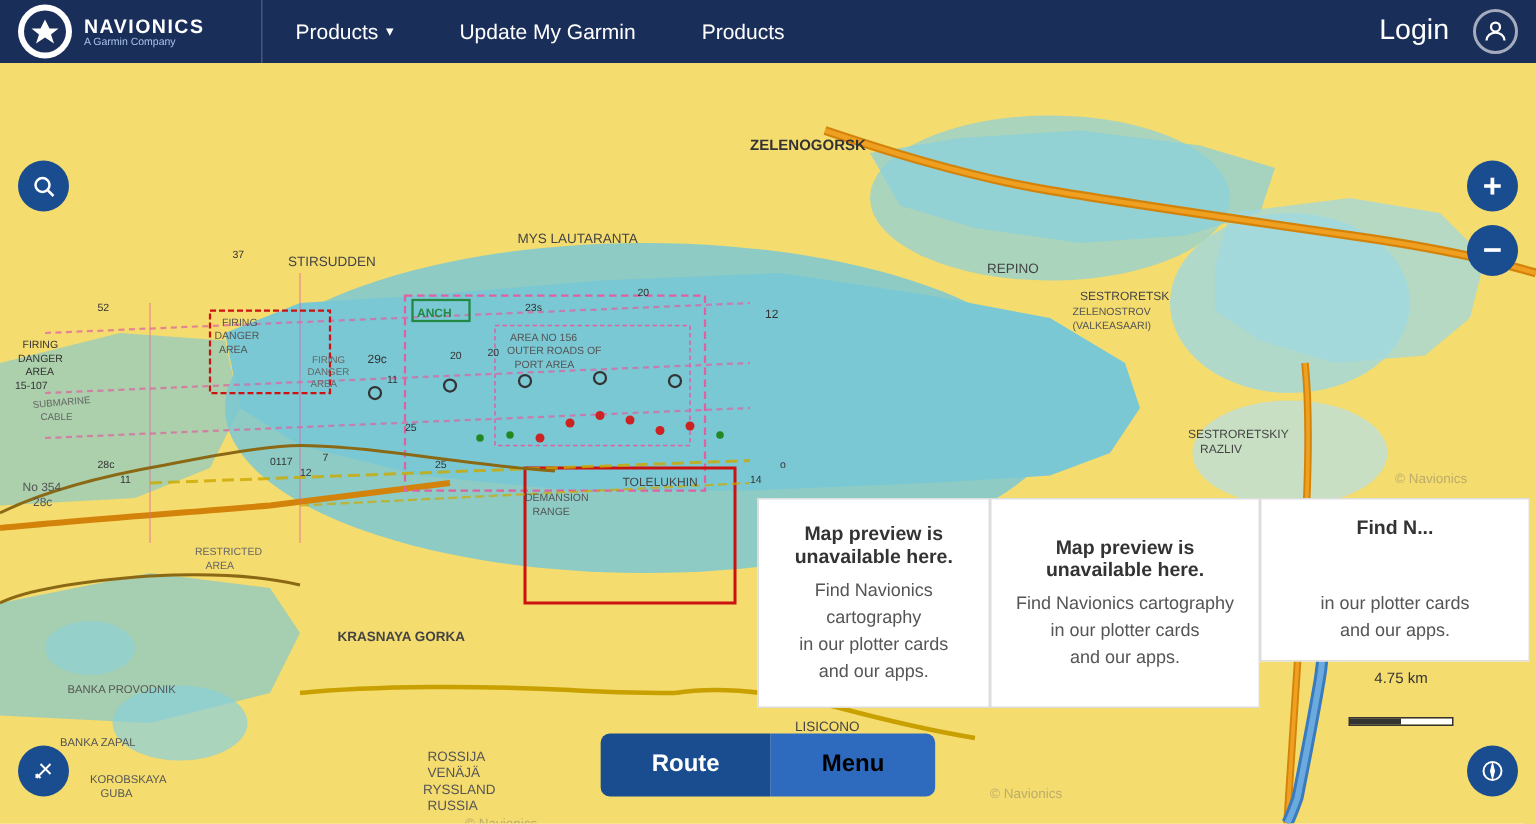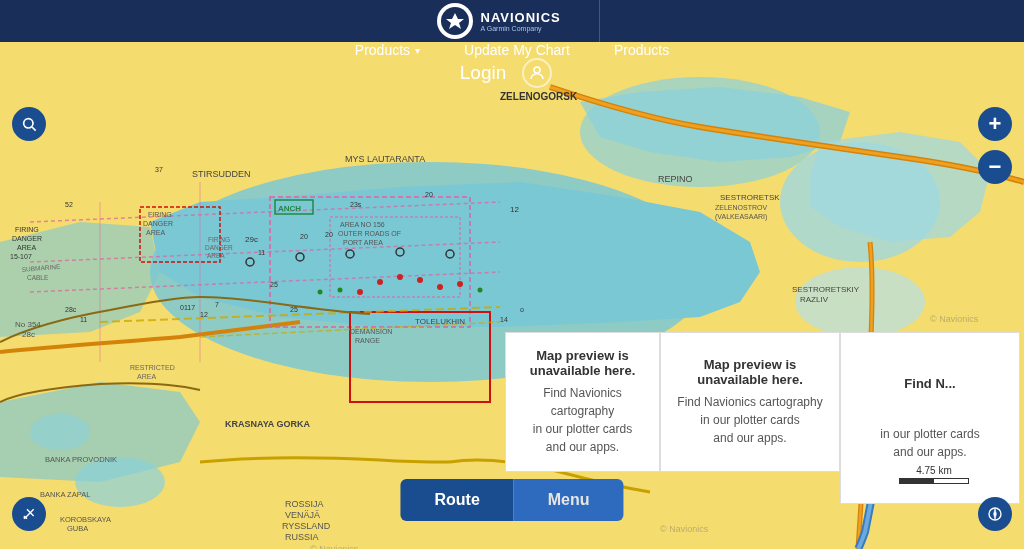--- a/index.html
+++ b/index.html
@@ -1,21 +1,21 @@
 <!DOCTYPE html>
 <html><head>
   <meta charset="utf-8">
   <style>
     * { margin: 0; padding: 0; box-sizing: border-box; }
     body { width: 1024px; height: 549px; overflow: hidden; font-family: Arial, sans-serif; }
 
     
     #navbar {
       position: absolute; top: 0; left: 0; width: 1024px; height: 42px;
-      background: #1a2e5a; display: flex; align-items: center; z-index: 100; flex-direction: column;
+      background: #1a2e5a; display: flex; align-items: center; z-index: 100;
     }
     #logo-area {
       width: 175px; height: 42px; display: flex; align-items: center; padding: 0 12px;
       border-right: 1px solid rgba(255,255,255,0.2);
       flex-shrink: 0;
     }
     .logo-circle {
       width: 36px; height: 36px; border-radius: 50%; background: white;
       display: flex; align-items: center; justify-content: center;
       margin-right: 8px; flex-shrink: 0;
@@ -64,38 +64,38 @@
       font-size: 12px; color: #555; line-height: 1.5;
     }
 
     #panel1 {
       left: 505px; top: 290px; width: 155px; height: 140px;
     }
     #panel2 {
       left: 660px; top: 290px; width: 180px; height: 140px;
     }
     #panel3 {
-      left: 840px; top: 290px; width: 180px; height: 172px; gap: 28px;
+      left: 840px; top: 290px; width: 180px; height: 109px; gap: 28px;
     }
 
     
     #bottom-buttons {
-      position: absolute; bottom: 28px; left: 50%; transform: translateX(-50%);
+      position: absolute; bottom: 18px; left: 50%; transform: translateX(-50%);
       display: flex; z-index: 50;
     }
     .bottom-btn {
       padding: 12px 34px; font-size: 16px; font-weight: bold; cursor: pointer;
       border: none;
     }
     #route-btn {
       background: #1a4d8f; color: white;
       border-radius: 6px 0 0 6px;
     }
     #menu-btn {
-      background: #2e6bbf; color: #e5e5e5;
+      background: #2e6bbf; color: #000000;
       border-radius: 0 6px 6px 0;
     }
 
     
     #zoom-plus {
       position: absolute; top: 65px; right: 12px; width: 34px; height: 34px;
       background: #1a4d8f; color: white; border-radius: 50%;
       display: flex; align-items: center; justify-content: center;
       font-size: 22px; cursor: pointer; z-index: 50; font-weight: bold;
     }
@@ -122,21 +122,21 @@
       background: #1a4d8f; color: white; border-radius: 50%;
       display: flex; align-items: center; justify-content: center;
       font-size: 16px; cursor: pointer; z-index: 50;
     }
 
     
     #scale-bar {
       position: absolute; bottom: 65px; right: 55px; z-index: 50;
       display: flex; flex-direction: column; align-items: center;
     }
-    .scale-label { font-size: 10px; color: #333; margin-bottom: 2px; }
+    .scale-label { font-size: 10px; color: #333; margin-bottom: 20px; }
     .scale-line {
       width: 70px; height: 6px;
       background: linear-gradient(to right, #333 50%, white 50%);
       border: 1px solid #333;
     }
   </style>
 </head>
 <body>
 
 <div id="navbar">
@@ -152,21 +152,21 @@
       <span class="logo-name">NAVIONICS</span>
       <span class="logo-sub">A Garmin Company</span>
     </div>
   </div>
   <div class="nav-items">
     <div class="nav-item">
       <span>Products</span>
       <span class="chevron">▾</span>
     </div>
     <div class="nav-item">
-      <span>Update My Chart</span>
+      <span>Update My Garmin</span>
     </div>
     <div class="nav-item">
       <span>Products</span>
     </div>
   </div>
   <div class="nav-right">
     <span class="nav-login">Login</span>
     <div class="nav-avatar">
       <svg width="18" height="18" viewBox="0 0 24 24" fill="none" stroke="white" stroke-width="2">
         <circle cx="12" cy="8" r="4"></circle>

